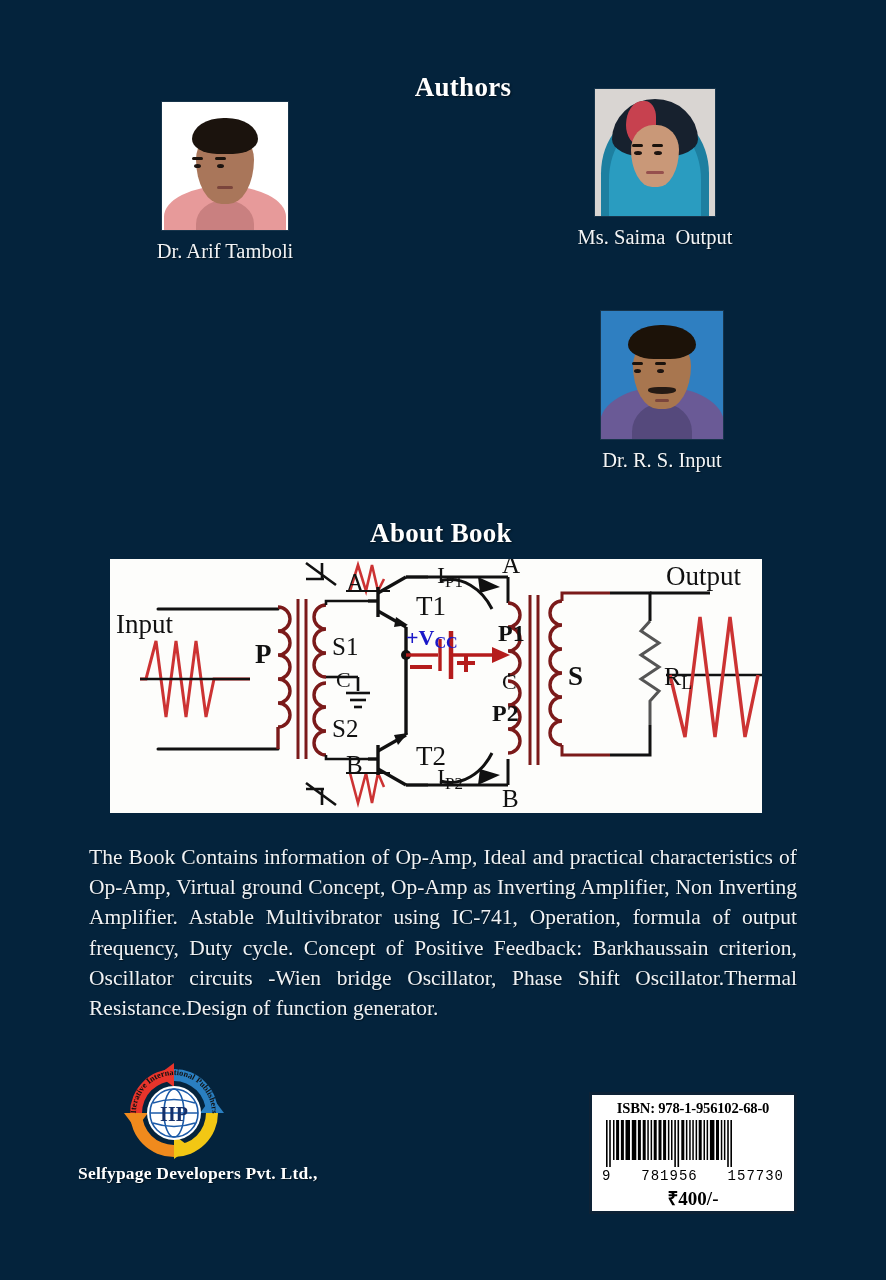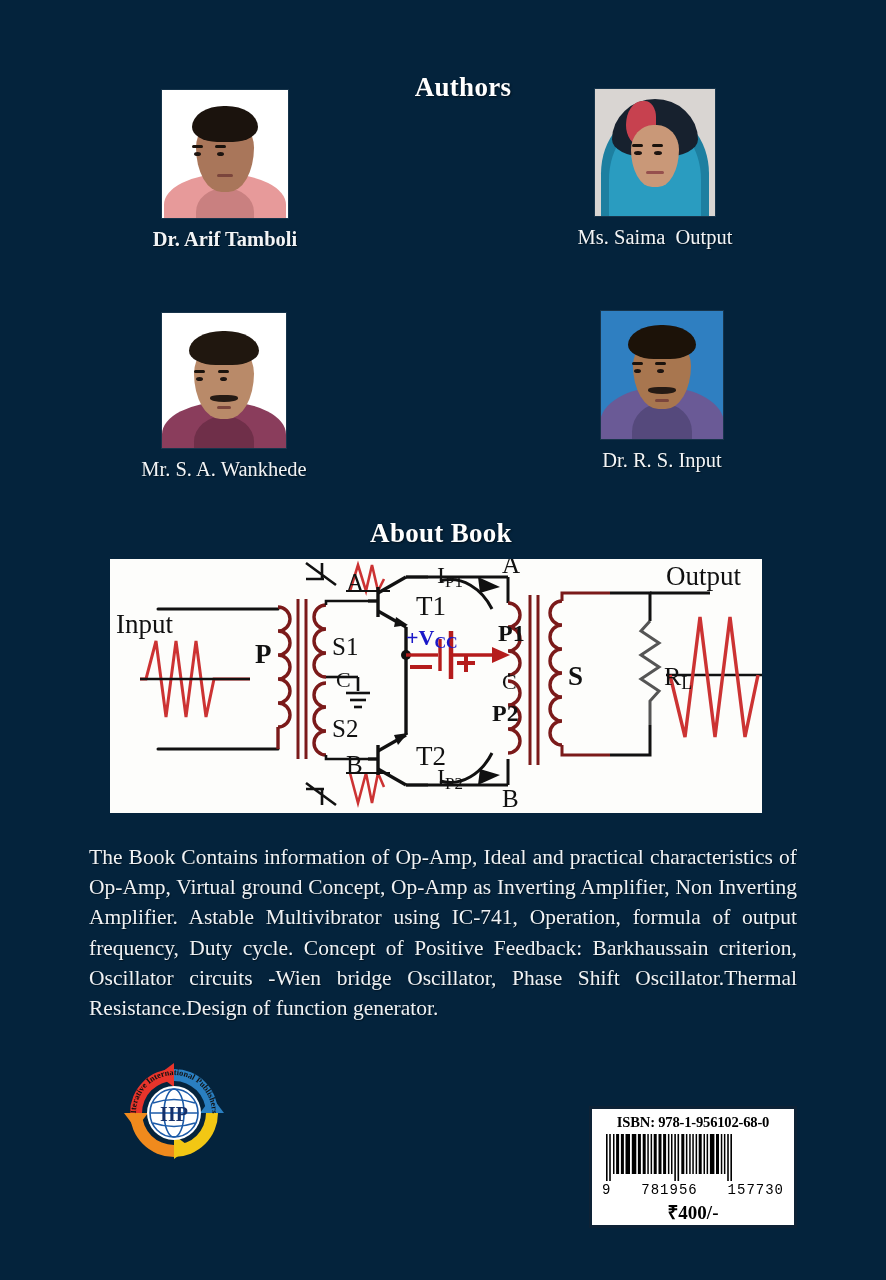--- a/index.html
+++ b/index.html
@@ -38,21 +38,21 @@
   .author-name{
     margin-top:10px;
     text-align:center;
     color:#f2f4f6;
     font-size:20.5px;
     white-space:pre;
     text-shadow:1px 1px 1px rgba(0,0,0,.5);
   }
 
   
-  #author-0{left:140px;top:90px;width:170px;font-weight:bold;}
+  #author-0{left:140px;top:102px;width:170px;}
   #author-0 .photo{width:126px;height:128px;margin:0 auto;}
   
   #author-1{left:562px;top:89px;width:186px;}
   #author-1 .photo{width:120px;height:127px;margin:0 auto;background:#d9d5d2;}
   
   #author-2{left:127px;top:313px;width:194px;}
   #author-2 .photo{width:124px;height:135px;margin:0 auto;}
   
   #author-3{left:570px;top:311px;width:184px;}
   #author-3 .photo{width:122px;height:128px;margin:0 auto;background:#2f7fc1;}
@@ -99,21 +99,20 @@
     letter-spacing:.2px;
   }
 
   
   #isbn-box{
     position:absolute;left:589px;top:1092px;width:208px;height:122px;
     background:#ffffff;
     border:3px solid #0d2236;
     box-sizing:border-box;
     text-align:center;
-    margin-top:14px;
   }
   #isbn-text{
     margin-top:5px;
     font-size:14.6px;font-weight:bold;color:#000;
     letter-spacing:-.2px;
     font-family:"Liberation Serif", serif;
   }
   #barcode{height:47px;margin:3px auto 0;width:186px;position:relative;}
   #barcode-digits{
     font-family:"Liberation Mono", monospace;
@@ -154,35 +153,20 @@
       <div class="face skin" style="top:36px;width:48px;height:62px;background:#c99878;"></div>
       <div class="eye" style="left:39px;top:62px;width:8px;height:4px;"></div>
       <div class="eye" style="left:59px;top:62px;width:8px;height:4px;"></div>
       <div class="brow" style="left:37px;top:55px;"></div>
         <div class="brow" style="left:57px;top:55px;"></div>
       <div class="mouth" style="top:82px;width:18px;background:#96504d;"></div>
     </div>
     <div class="author-name">Ms. Saima  Output</div>
   </div>
 
-  <div class="author" id="author-2">
-    <div class="photo">
-      <div class="shoulders" style="bottom:0;width:124px;height:46px;background:#8a3d5c;"></div>
-      <div class="shoulders" style="bottom:0;width:60px;height:32px;background:#6f2f49;border-radius:50% 50% 0 0/80% 80% 0 0;"></div>
-      <div class="face skin" style="top:30px;width:60px;height:76px;background:#b98a69;"></div>
-      <div class="face hair" style="top:18px;width:70px;height:34px;background:#20170f;"></div>
-      <div class="eye" style="left:34px;top:64px;"></div>
-        <div class="eye" style="left:58px;top:64px;"></div>
-      <div class="brow" style="left:32px;top:57px;"></div>
-        <div class="brow" style="left:56px;top:57px;"></div>
-      <div class="stache" style="top:82px;"></div>
-      <div class="mouth" style="top:93px;width:14px;"></div>
-    </div>
-    <div class="author-name">Mr. S. A. Wankhede</div>
-  </div>
 
   <div class="author" id="author-3">
     <div class="photo">
       <div class="shoulders" style="bottom:0;width:124px;height:52px;background:#6a5a96;"></div>
       <div class="shoulders" style="bottom:0;width:60px;height:36px;background:#55497c;border-radius:50% 50% 0 0/80% 80% 0 0;"></div>
       <div class="face skin" style="top:26px;width:58px;height:72px;background:#a8764f;"></div>
       <div class="face hair" style="top:14px;width:68px;height:34px;background:#1c1208;"></div>
       <div class="eye" style="left:33px;top:58px;"></div>
         <div class="eye" style="left:56px;top:58px;"></div>
       <div class="brow" style="left:31px;top:51px;"></div>
@@ -381,20 +365,21 @@
           <line x1="32" y1="50" x2="80" y2="50"></line>
           <path d="M35 40 Q56 33 77 40"></path>
           <path d="M35 60 Q56 67 77 60"></path>
         </g>
         <text x="56" y="58" text-anchor="middle" font-family="Liberation Serif, serif" font-size="20" font-weight="bold" fill="#14306b">IIP</text>
         <text font-family="Liberation Serif, serif" font-size="8.4" font-weight="bold" fill="#111">
           <textPath href="#ringpath" startOffset="50%" text-anchor="middle">Iterative International Publishers</textPath>
         </text>
       </svg>
     </div>
+    <div id="publisher-name">Selfypage Developers Pvt. Ltd.,</div>
   </div>
 
   <div id="isbn-box">
     <div id="isbn-text">ISBN: 978-1-956102-68-0</div>
     <div id="barcode">
       <svg width="186" height="47" viewBox="0 0 186 47" xmlns="http://www.w3.org/2000/svg">
         <rect width="186" height="47" fill="#fff"></rect>
         <g fill="#000" id="bars">
             <rect x="6" y="0" width="1.6" height="47"></rect>
             <rect x="9.2" y="0" width="1.6" height="47"></rect>

